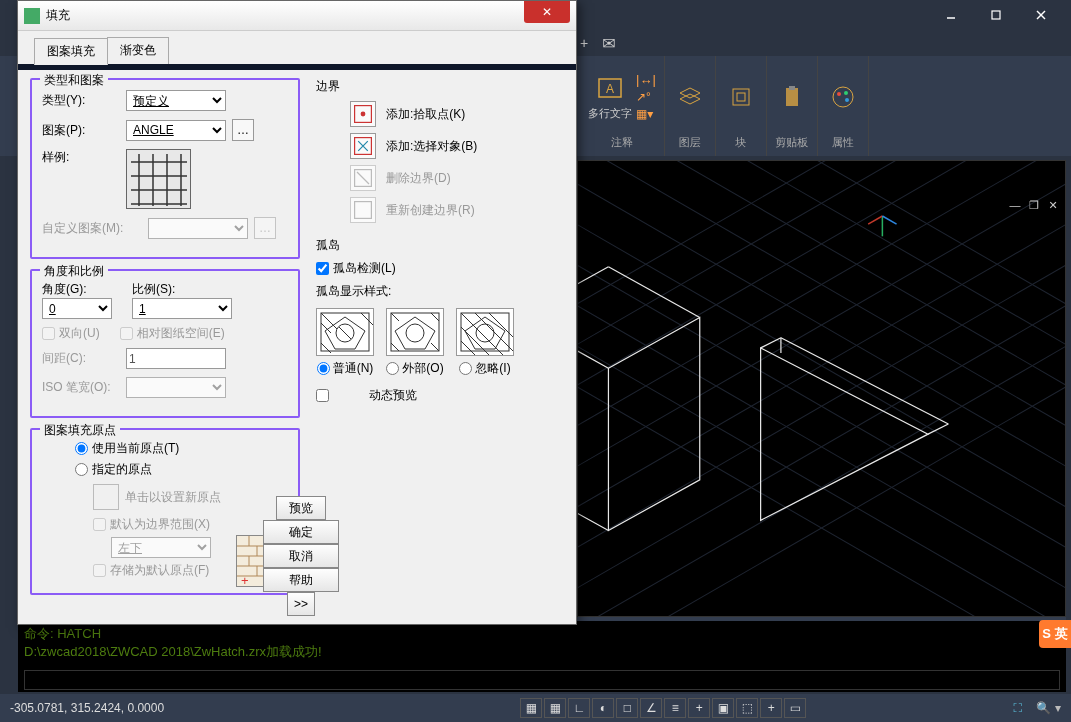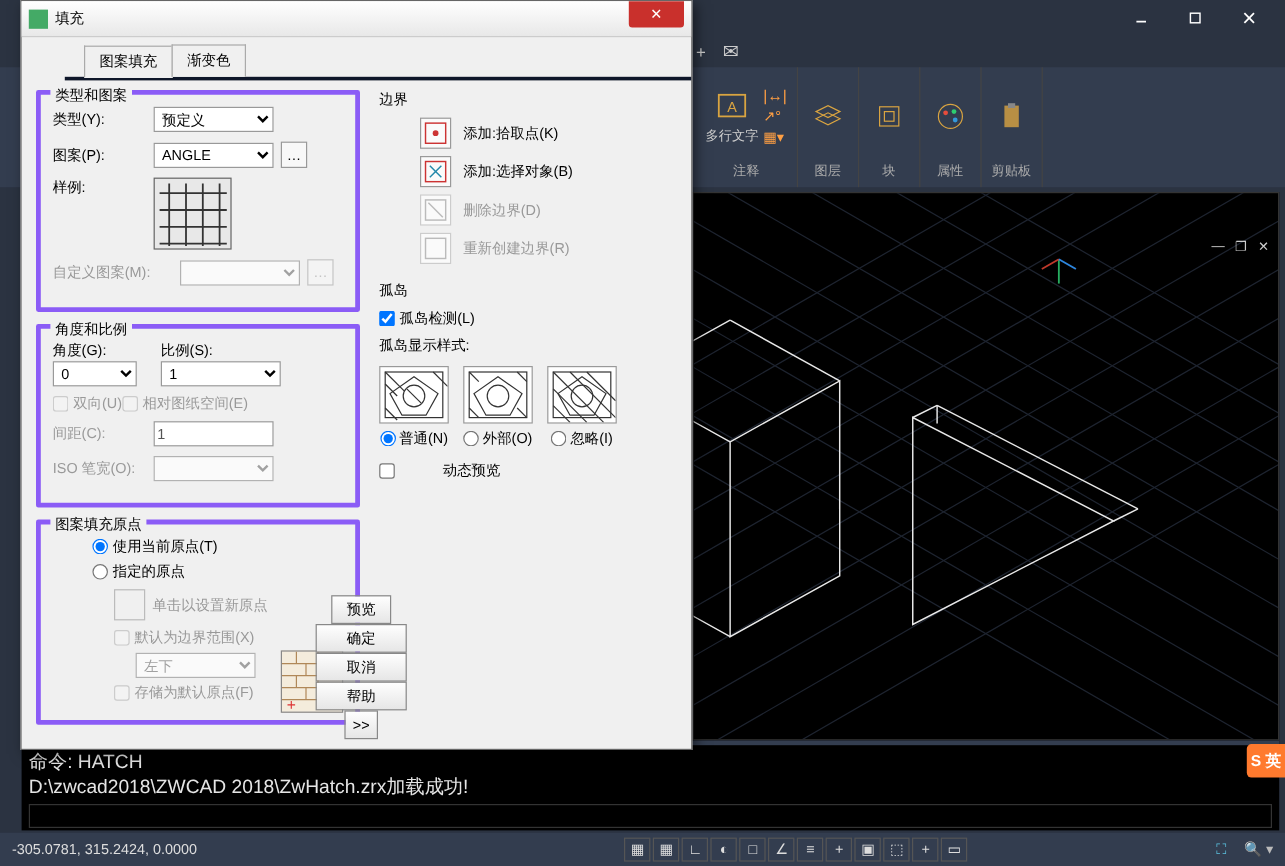--- a/index.html
+++ b/index.html
@@ -19,53 +19,53 @@
 .ribbon-group .icons-row { display: flex; gap: 4px; flex: 1; align-items: center; }
 .ribbon-icon { width: 34px; height: 34px; display: flex; align-items: center; justify-content: center; }
 .ribbon-icon svg { width: 28px; height: 28px; }
 .ribbon-group .glabel { font-size: 11px; color: #aaa; padding: 2px 0; }
 
 
 .draw-area { position: absolute; top: 160px; left: 577px; right: 5px; bottom: 105px; background: #000; border: 1px solid #333; }
 .draw-area svg { width: 100%; height: 100%; }
 
 
-.cmdline { position: absolute; bottom: 30px; left: 18px; right: 5px; height: 75px; background: #000; color: #e5e5e5; font-family: Consolas, monospace; font-size: 16px; padding: 4px 6px; border-top: 4px solid #333d4f; }
+.cmdline { position: absolute; bottom: 30px; left: 18px; right: 5px; height: 75px; background: #000; color: #4d7c0f; font-family: Consolas, monospace; font-size: 13px; padding: 4px 6px; border-top: 4px solid #333d4f; }
 .cmdline .cmd-input-row { position: absolute; bottom: 2px; left: 6px; right: 6px; height: 20px; background: #000; border: 1px solid #333; }
 
 
 .statusbar { position: absolute; bottom: 0; left: 0; right: 0; height: 28px; background: #333d4f; color: #ddd; font-size: 12px; display: flex; align-items: center; padding: 0 10px; gap: 8px; }
 .statusbar .coords { flex: 0 0 auto; width: 310px; }
 .statusbar .status-icons { display: flex; gap: 2px; }
 .sb-icon { width: 22px; height: 20px; border: 1px solid #555; display: flex; align-items: center; justify-content: center; }
 
 
 .dialog { position: absolute; top: 0; left: 17px; width: 560px; height: 625px; background: #f0f0f0; border: 1px solid #666; box-shadow: 3px 3px 10px rgba(0,0,0,.5); font-size: 12px; color: #000; }
 .dlg-titlebar { height: 30px; background: linear-gradient(#fff,#e8e8e8); border-bottom: 1px solid #ccc; display: flex; align-items: center; padding: 0 6px; }
 .dlg-titlebar .ticon { width: 16px; height: 16px; background: #4a6; margin-right: 6px; }
 .dlg-titlebar .ttxt { flex: 1; }
 .dlg-close { width: 46px; height: 22px; background: #c9302c; color: #fff; display: flex; align-items: center; justify-content: center; font-family: Arial; border-radius: 0 0 3px 3px; margin-top: -8px; cursor: pointer; }
 
-.tabs { display: flex; padding: 6px 10px 0 16px; border-bottom: 3px solid #0f172a; margin-left: 36px; }
+.tabs { display: flex; padding: 6px 10px 0 16px; border-bottom: 6px solid #0f172a; }
 .tab { padding: 4px 12px; border: 1px solid #aaa; border-bottom: none; background: #f0f0f0; margin-right: -1px; cursor: pointer; position: relative; }
 .tab.active { background: #f0f0f0; border-bottom: 1px solid #f0f0f0; top: 1px; }
 
 .dlg-body { display: flex; padding: 8px 12px; gap: 16px; height: 540px; }
 .col-left { width: 270px; }
 .col-right { flex: 1; }
 
-.group { border: 4px solid #8b5cf6; border-radius: 2px; padding: 10px 10px 10px 10px; margin-bottom: 10px; position: relative; }
+.group { border: 2px solid #8b5cf6; border-radius: 2px; padding: 10px 10px 10px 10px; margin-bottom: 10px; position: relative; }
 .group-title { position: absolute; top: -8px; left: 8px; background: #f0f0f0; padding: 0 4px; font-size: 12px; }
 
 .frow { display: flex; align-items: center; margin-bottom: 8px; gap: 6px; }
 .frow label { width: 78px; }
 .frow label.wide { width: 100px; }
 .frow.disabled { color: #999; }
 select, input[type=text] { height: 21px; font-size: 12px; border: 1px solid #999; background: #fff; padding: 0 2px; }
-select { width: 100px; }
+select { width: 100px; text-decoration: underline; }
 .w100 { width: 100px; }
 .w70 { width: 70px; }
 .icon-btn { width: 22px; height: 22px; border: 1px solid #999; background: #f8f8f8; display: inline-flex; align-items: center; justify-content: center; cursor: pointer; }
 .icon-btn.disabled { opacity: .5; }
 
 .swatch { width: 65px; height: 60px; border: 1px solid #666; background: #e8e8e8; display: inline-block; }
 
 .chk { display: flex; align-items: center; gap: 4px; }
 .chk input { margin: 0; }
 
@@ -171,39 +171,39 @@
               <rect x="10" y="10" width="8" height="8" fill="none" stroke="#d9a441"></rect>
             </svg>
           </div>
         </div>
       <span class="glabel">块</span>
     </div>
     <div class="ribbon-group">
       <div class="icons-row">
           <div class="ribbon-icon">
             <svg viewBox="0 0 28 28">
+              <rect x="8" y="5" width="12" height="18" fill="#d9a441" opacity=".8"></rect>
+              <rect x="11" y="3" width="6" height="4" fill="#888"></rect>
+            </svg>
+          </div>
+        </div>
+      <span class="glabel">剪贴板</span>
+    </div>
+    <div class="ribbon-group">
+      <div class="icons-row">
+          <div class="ribbon-icon">
+            <svg viewBox="0 0 28 28">
               <circle cx="14" cy="14" r="10" fill="none" stroke="#d9a441"></circle>
               <circle cx="10" cy="11" r="2" fill="#e74c3c"></circle>
               <circle cx="17" cy="10" r="2" fill="#2ecc71"></circle>
               <circle cx="18" cy="17" r="2" fill="#3498db"></circle>
             </svg>
           </div>
         </div>
       <span class="glabel">属性</span>
-    </div>
-    <div class="ribbon-group">
-      <div class="icons-row">
-          <div class="ribbon-icon">
-            <svg viewBox="0 0 28 28">
-              <rect x="8" y="5" width="12" height="18" fill="#d9a441" opacity=".8"></rect>
-              <rect x="11" y="3" width="6" height="4" fill="#888"></rect>
-            </svg>
-          </div>
-        </div>
-      <span class="glabel">剪贴板</span>
     </div>
   </div>
 
   <div class="tab-arrows">
     <span>◄</span>
     <span>►</span>
   </div>
 
   <div class="draw-area">
     <svg viewBox="0 0 480 380">
@@ -346,21 +346,21 @@
         <div style="display:flex;gap:20px;">
           <div>
             <div>角度(G):</div>
             <select class="w70"><option>0</option></select>
           </div>
           <div>
             <div>比例(S):</div>
             <select class="w100"><option>1</option></select>
           </div>
         </div>
-        <div style="display:flex;margin-top:6px;">
+        <div style="display:flex;gap:20px;margin-top:6px;">
           <label class="chk disabled" style="color:#999;">
               <input type="checkbox" disabled="" style="">
               <span>双向(U)</span>
             </label>
           <label class="chk disabled" style="color:#999;">
               <input type="checkbox" disabled="" style="">
               <span>相对图纸空间(E)</span>
             </label>
         </div>
         <div class="frow disabled" style="margin-top:6px;">

